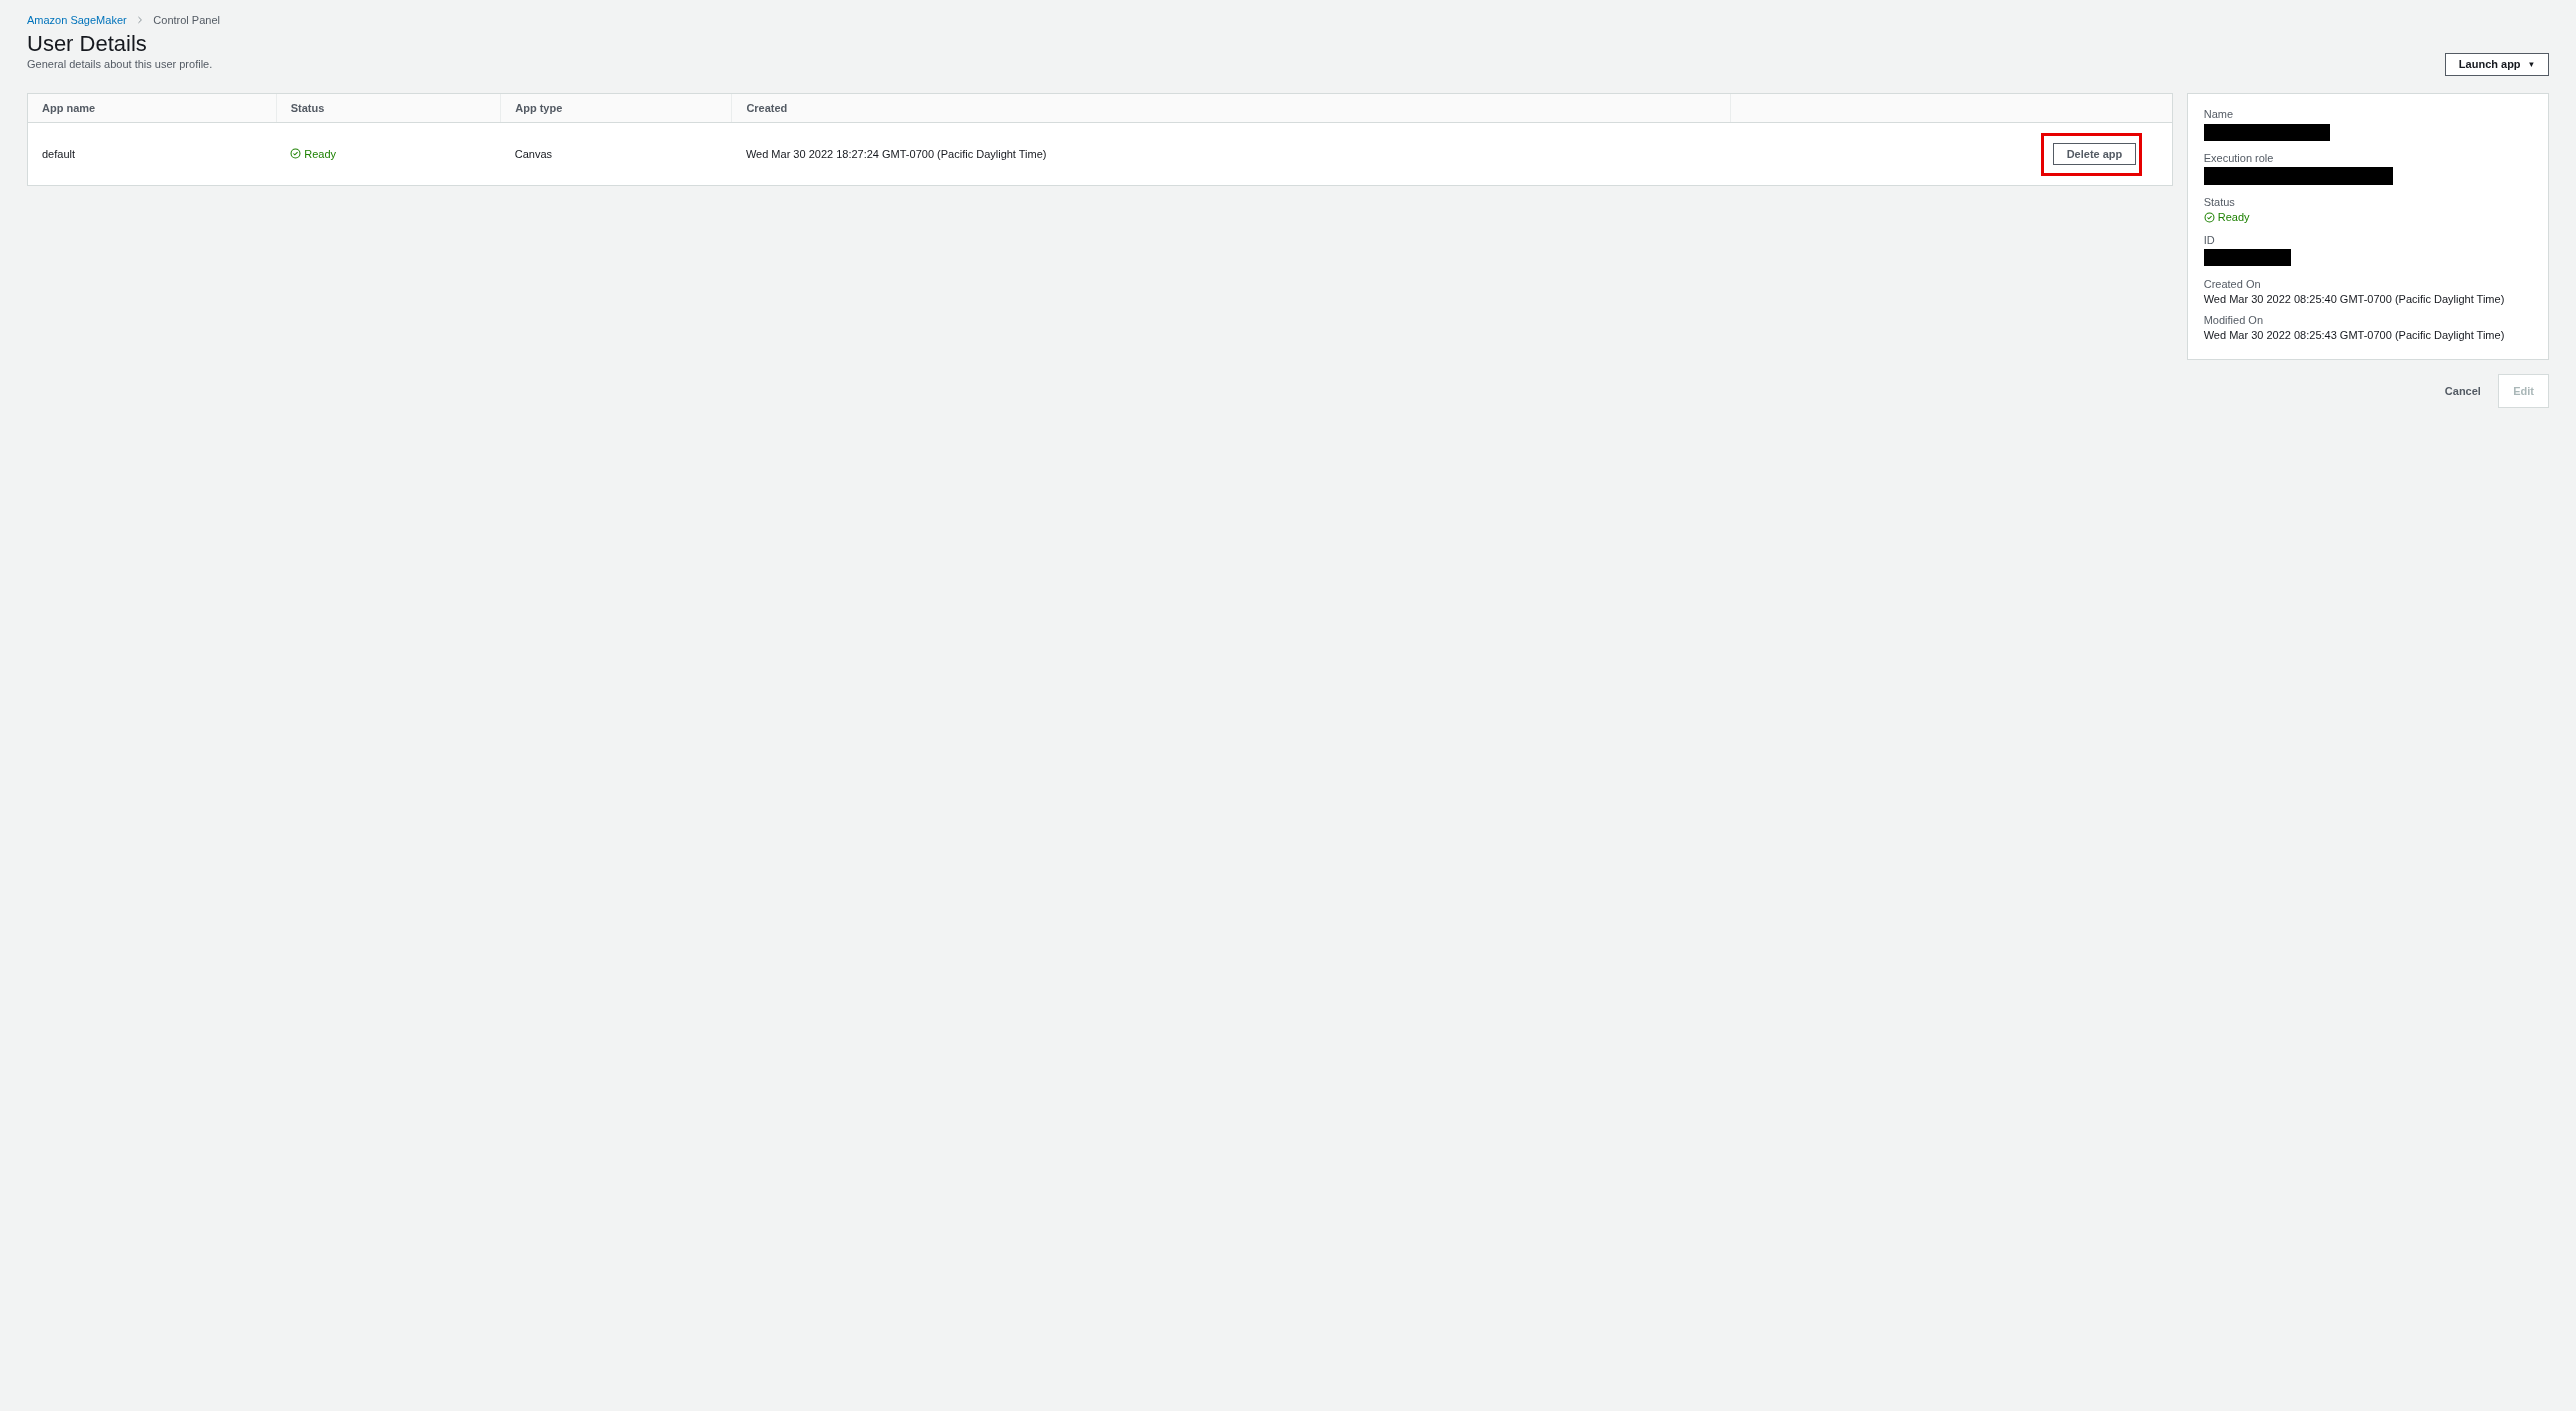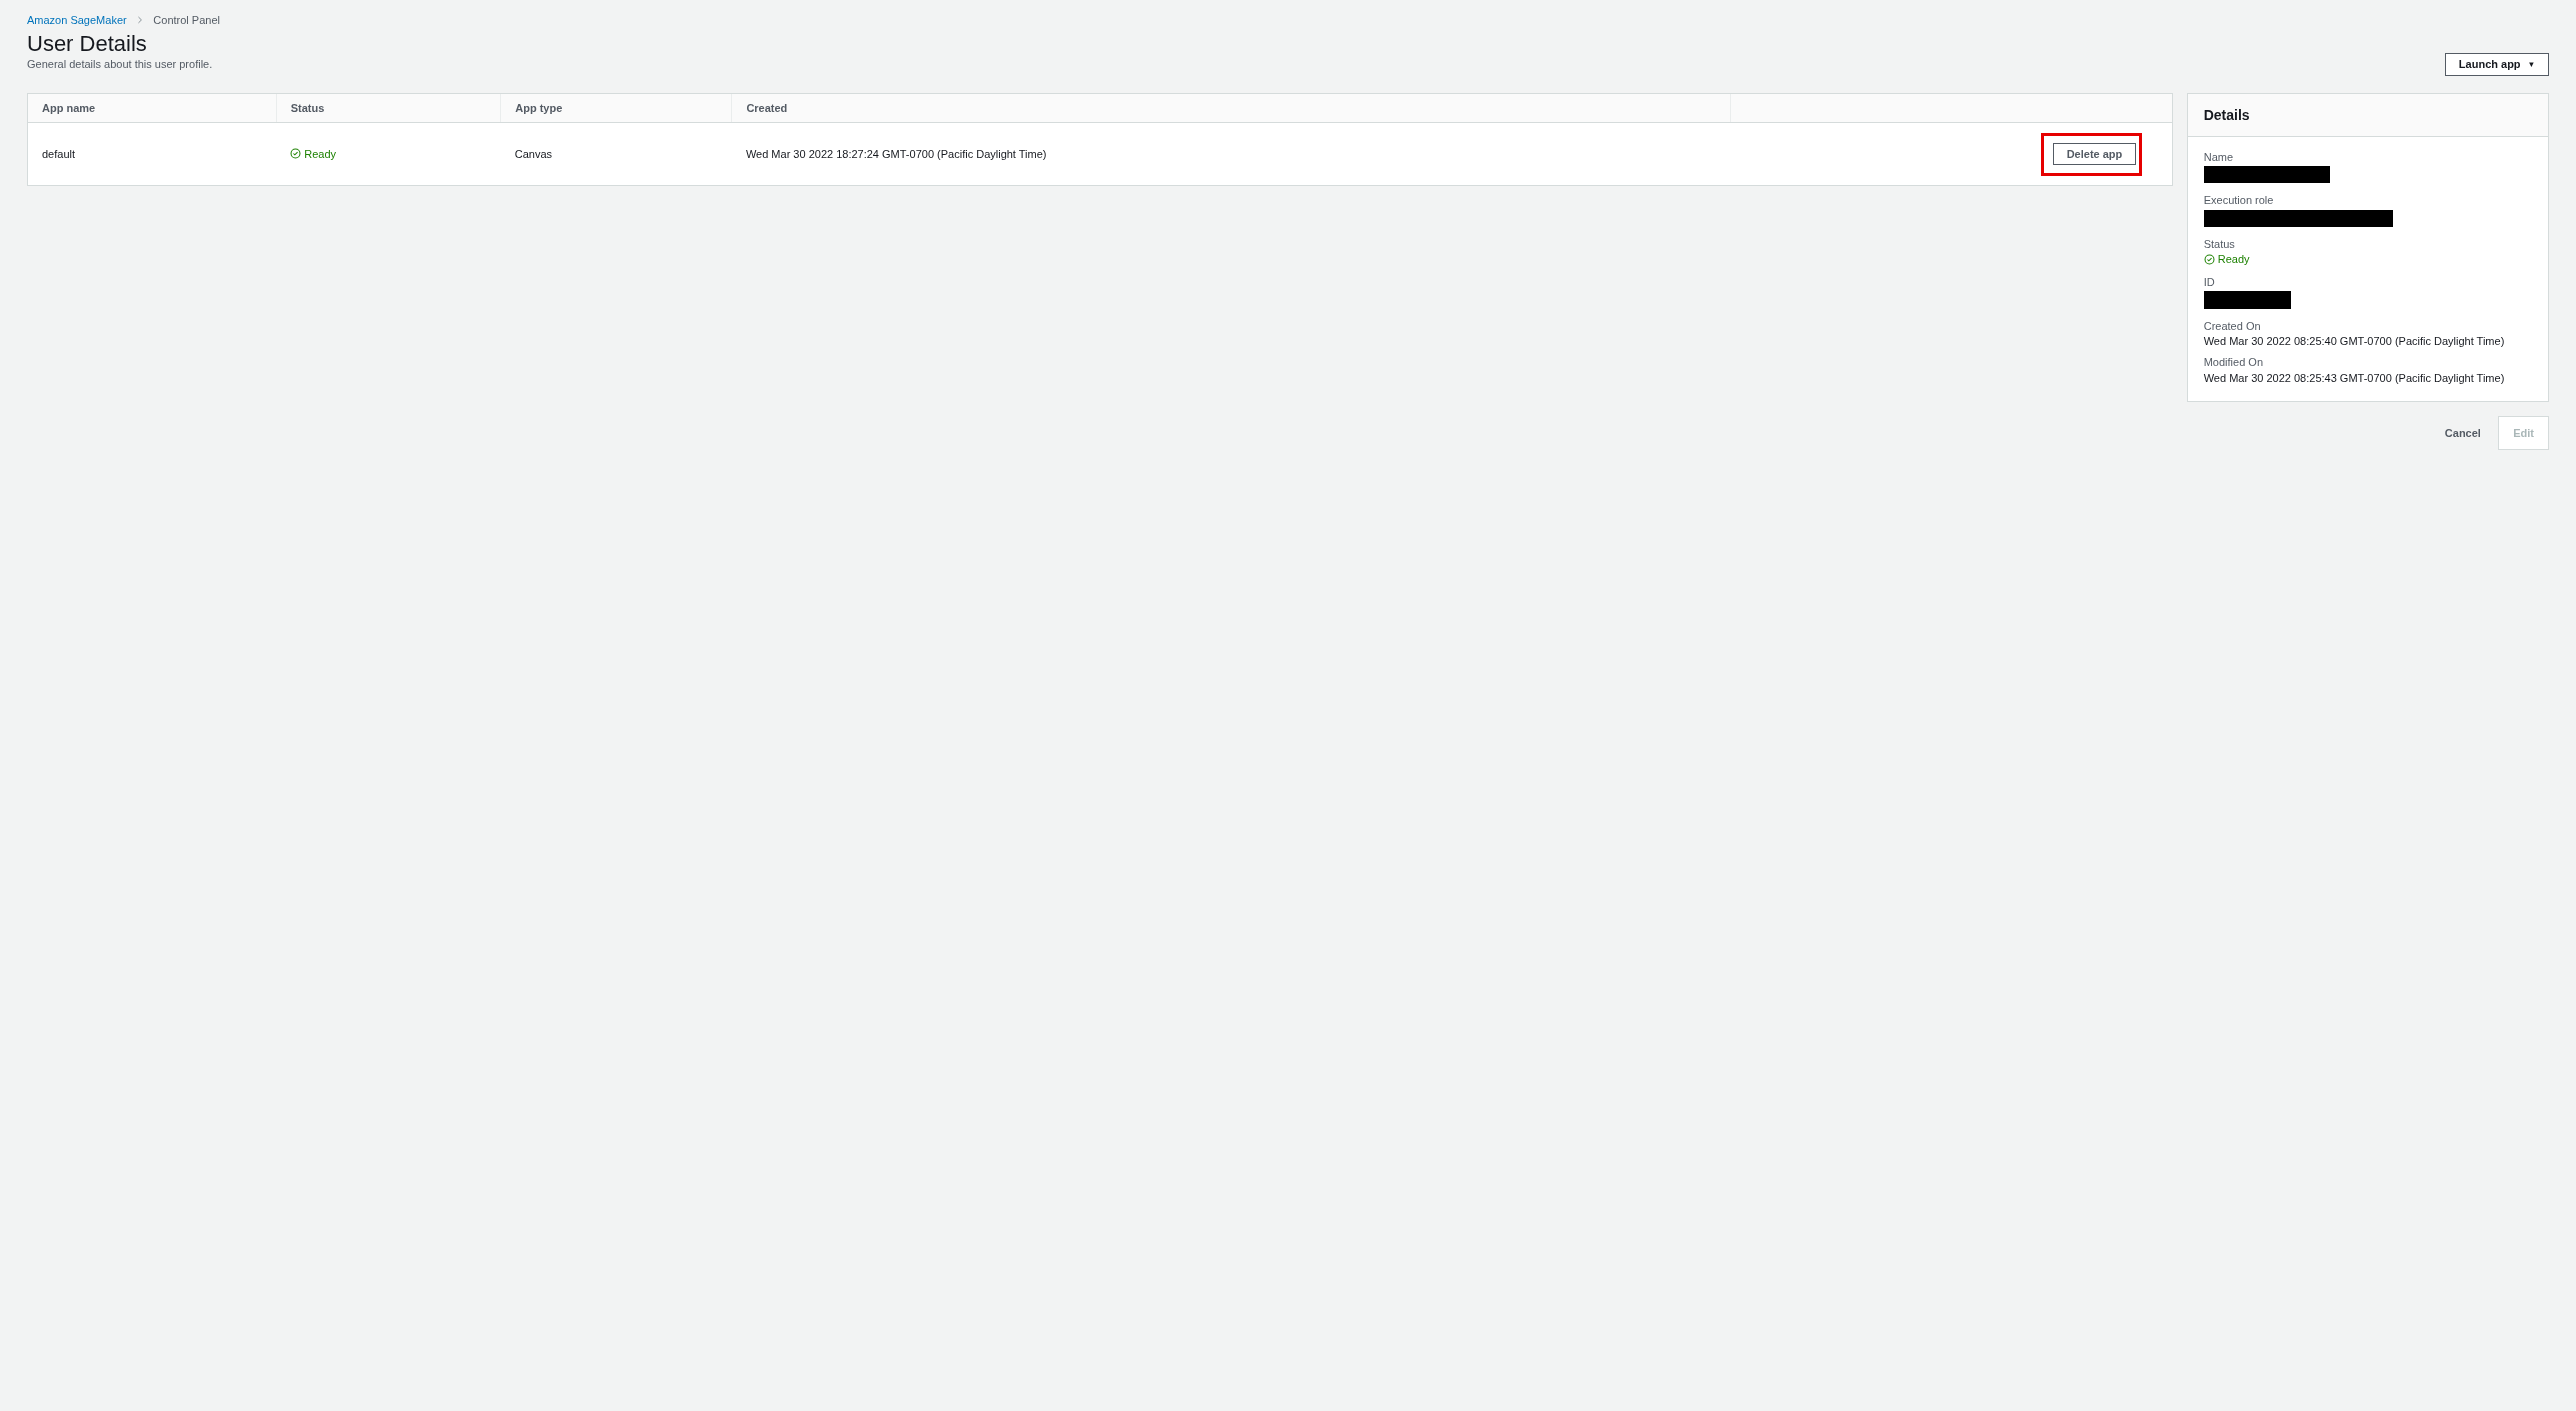--- a/index.html
+++ b/index.html
@@ -180,23 +180,20 @@
               </span>
             </td>
           </tr>
         </tbody>
       </table>
     </div>
   </div>
 
   <div class="col-right">
     <div class="panel">
-      <div class="panel-header">
-        <h2>Details</h2>
-      </div>
       <div class="details-body">
         <div class="detail-label">Name</div>
         <div class="detail-value"><span class="redact w160"></span></div>
 
         <div class="detail-label">Execution role</div>
         <div class="detail-value"><span class="redact w240"></span></div>
 
         <div class="detail-label">Status</div>
         <div class="detail-value">
           <span class="status-ready">

